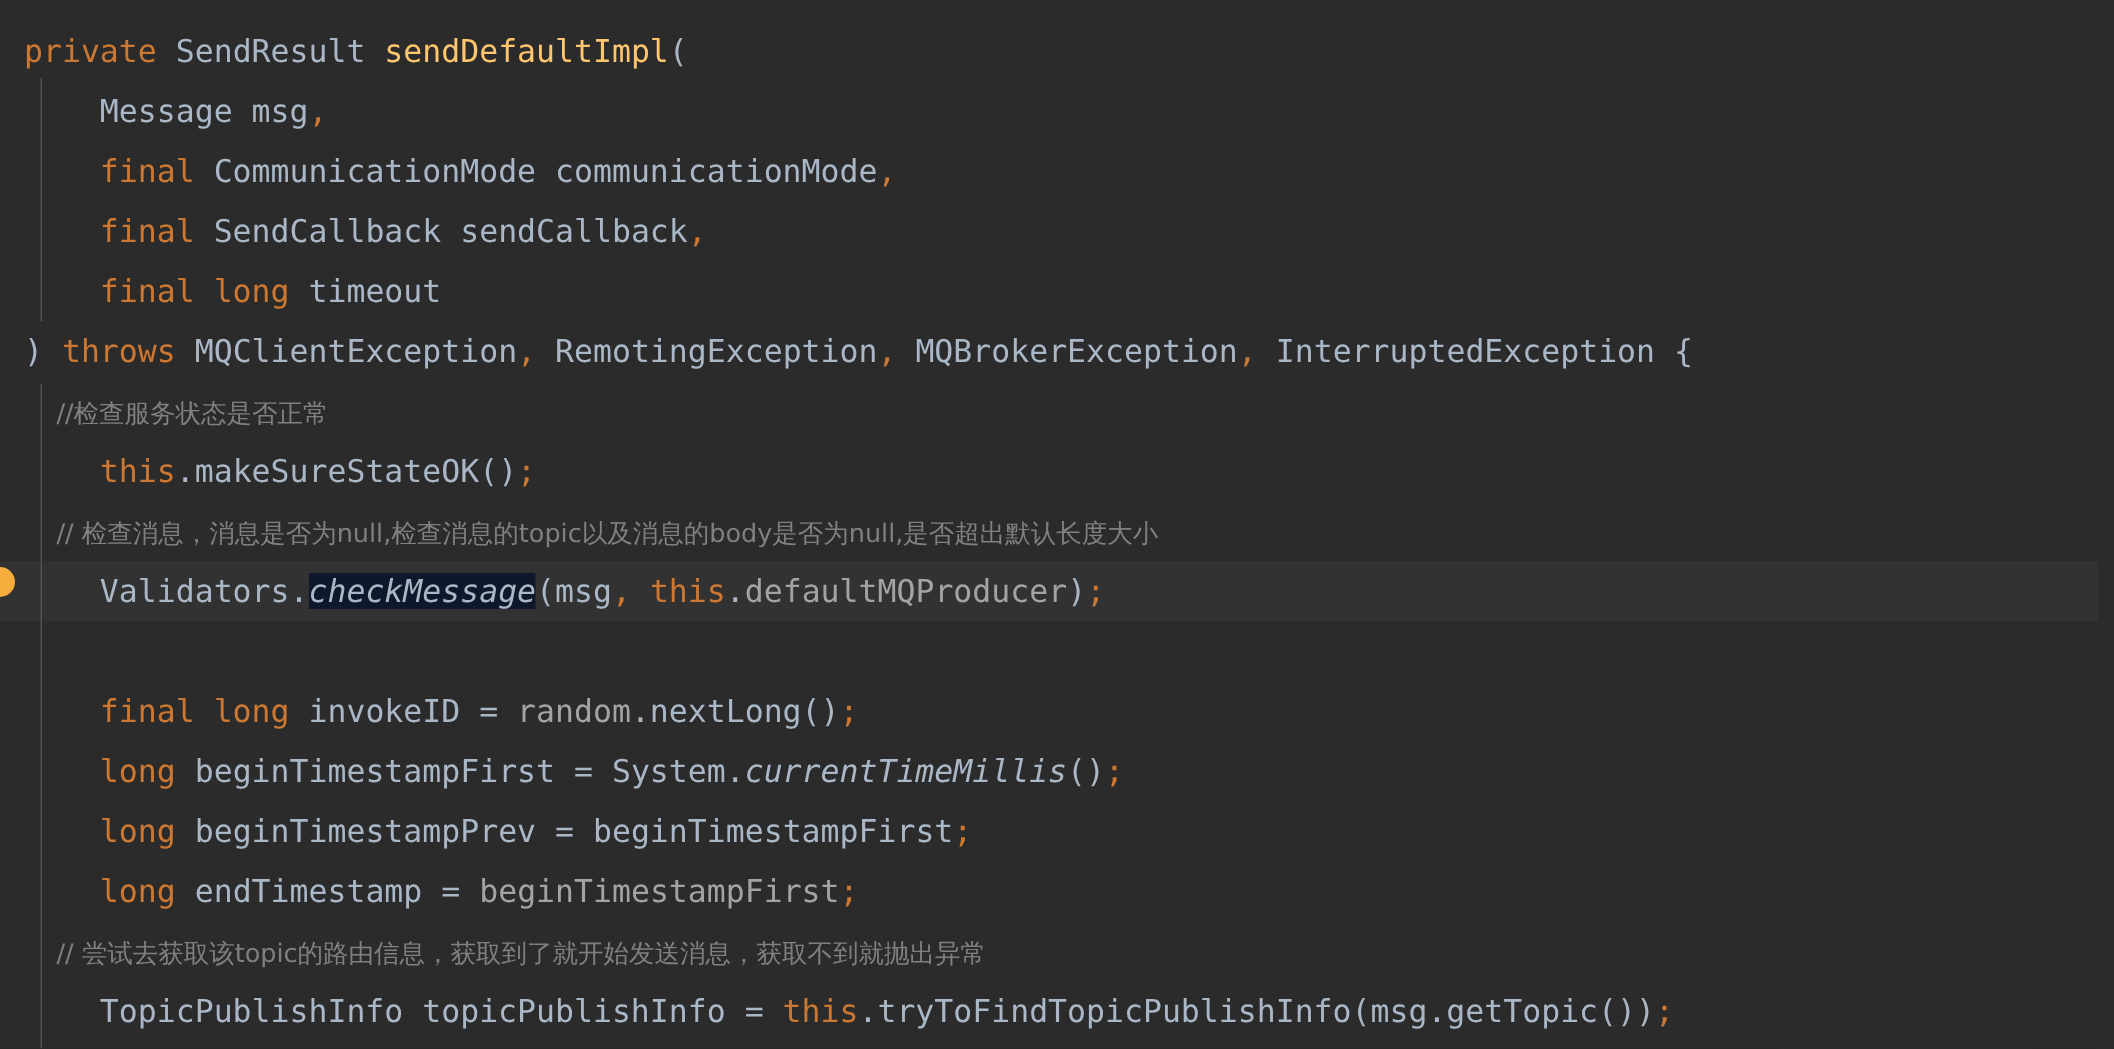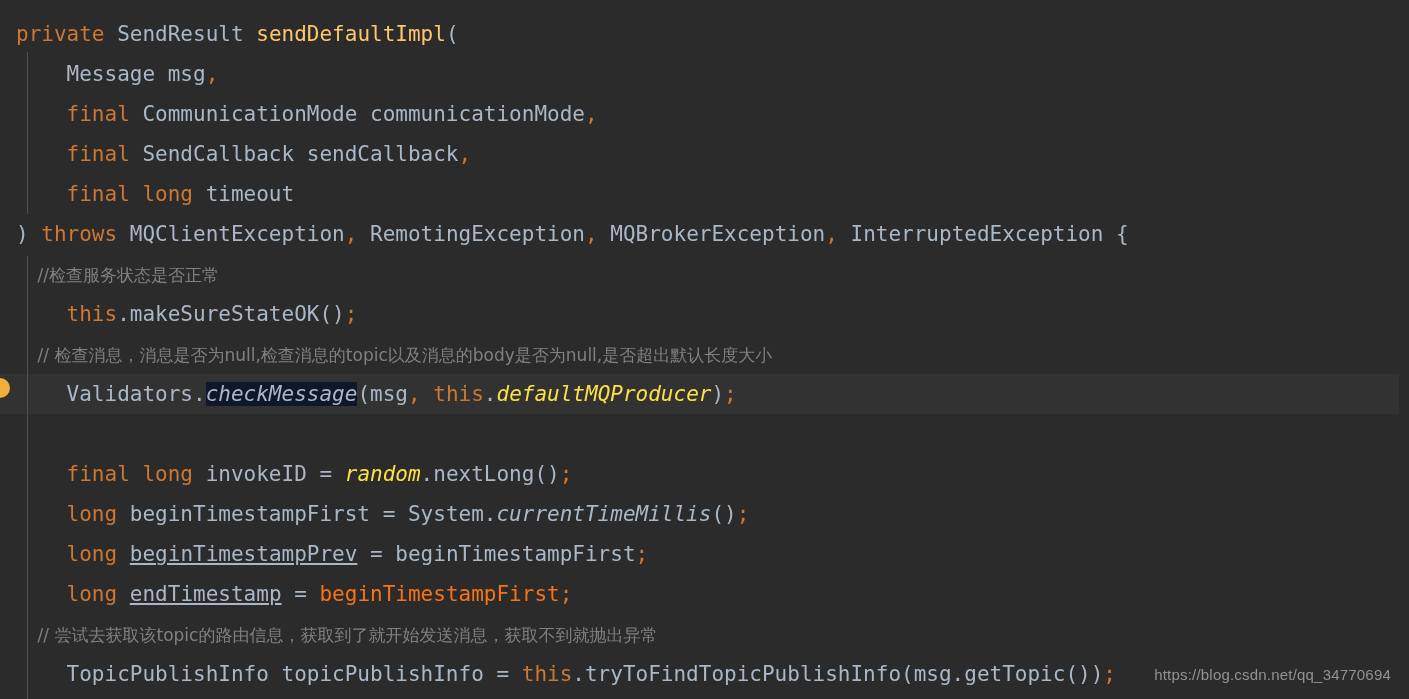--- a/index.html
+++ b/index.html
@@ -61,27 +61,27 @@
   .line {
     height: 40px;
     padding-left: 16px;
     white-space: pre;
   }
 
   
   .kw   { color: #cc7832; }          
   .id   { color: #a9b7c6; }          
   .mth  { color: #ffc66d; }          
-  .fld  { color: #fde047; font-style: italic; }          
+  .fld  { color: #a3a3a3; }          
   .cmt  { color: #808080; }          
   .punc { color: #a9b7c6; }
   .sep  { color: #cc7832; }          
   .ital { font-style: italic; }
-  .und  { text-decoration: underline; text-decoration-color: #a9b7c6; }
-  .grey { color: #f97316; }
+  .und  { text-decoration-color: #a9b7c6; }
+  .grey { color: #a3a3a3; }
   .hl   { background: #0f172a; }     
   .cn   { font-family: "DejaVu Sans", "Liberation Sans", sans-serif; font-size: 17px; }
 
   
   .watermark {
     position: absolute;
     right: 8px;
     bottom: 4px;
     color: #9b9b9b;
     font-family: "Liberation Sans", sans-serif;
@@ -96,14 +96,13 @@
 
 <div id="editor">
 
   <div class="line-highlight"></div>
   <div class="indent-guide ig-a"></div>
   <div class="indent-guide ig-b"></div>
   <div class="breakpoint"></div>
 
   <div class="code" id="code-lines"><div class="line"><span class="kw">private</span><span class="id"> SendResult </span><span class="mth">sendDefaultImpl</span><span class="punc">(</span></div><div class="line"><span class="id">    Message msg</span><span class="sep">,</span></div><div class="line"><span class="id">    </span><span class="kw">final</span><span class="id"> CommunicationMode communicationMode</span><span class="sep">,</span></div><div class="line"><span class="id">    </span><span class="kw">final</span><span class="id"> SendCallback sendCallback</span><span class="sep">,</span></div><div class="line"><span class="id">    </span><span class="kw">final long</span><span class="id"> timeout</span></div><div class="line"><span class="punc">) </span><span class="kw">throws</span><span class="id"> MQClientException</span><span class="sep">,</span><span class="id"> RemotingException</span><span class="sep">,</span><span class="id"> MQBrokerException</span><span class="sep">,</span><span class="id"> InterruptedException {</span></div><div class="line"><span class="cmt cn">    //检查服务状态是否正常</span></div><div class="line"><span class="id">    </span><span class="kw">this</span><span class="id">.makeSureStateOK()</span><span class="sep">;</span></div><div class="line"><span class="cmt cn">    // 检查消息，消息是否为null,检查消息的topic以及消息的body是否为null,是否超出默认长度大小</span></div><div class="line"><span class="id">    Validators.</span><span class="id ital hl">checkMessage</span><span class="id">(msg</span><span class="sep">,</span><span class="id"> </span><span class="kw">this</span><span class="id">.</span><span class="fld">defaultMQProducer</span><span class="id">)</span><span class="sep">;</span></div><div class="line">&nbsp;</div><div class="line"><span class="id">    </span><span class="kw">final long</span><span class="id"> invokeID = </span><span class="fld">random</span><span class="id">.nextLong()</span><span class="sep">;</span></div><div class="line"><span class="id">    </span><span class="kw">long</span><span class="id"> beginTimestampFirst = System.</span><span class="id ital">currentTimeMillis</span><span class="id">()</span><span class="sep">;</span></div><div class="line"><span class="id">    </span><span class="kw">long</span><span class="id"> </span><span class="id und">beginTimestampPrev</span><span class="id"> = beginTimestampFirst</span><span class="sep">;</span></div><div class="line"><span class="id">    </span><span class="kw">long</span><span class="id"> </span><span class="id und">endTimestamp</span><span class="id"> = </span><span class="grey">beginTimestampFirst</span><span class="sep">;</span></div><div class="line"><span class="cmt cn">    // 尝试去获取该topic的路由信息，获取到了就开始发送消息，获取不到就抛出异常</span></div><div class="line"><span class="id">    TopicPublishInfo topicPublishInfo = </span><span class="kw">this</span><span class="id">.tryToFindTopicPublishInfo(msg.getTopic())</span><span class="sep">;</span></div></div>
 
-  <div class="watermark">https://blog.csdn.net/qq_34770694</div>
 </div>
 
 </body></html>

